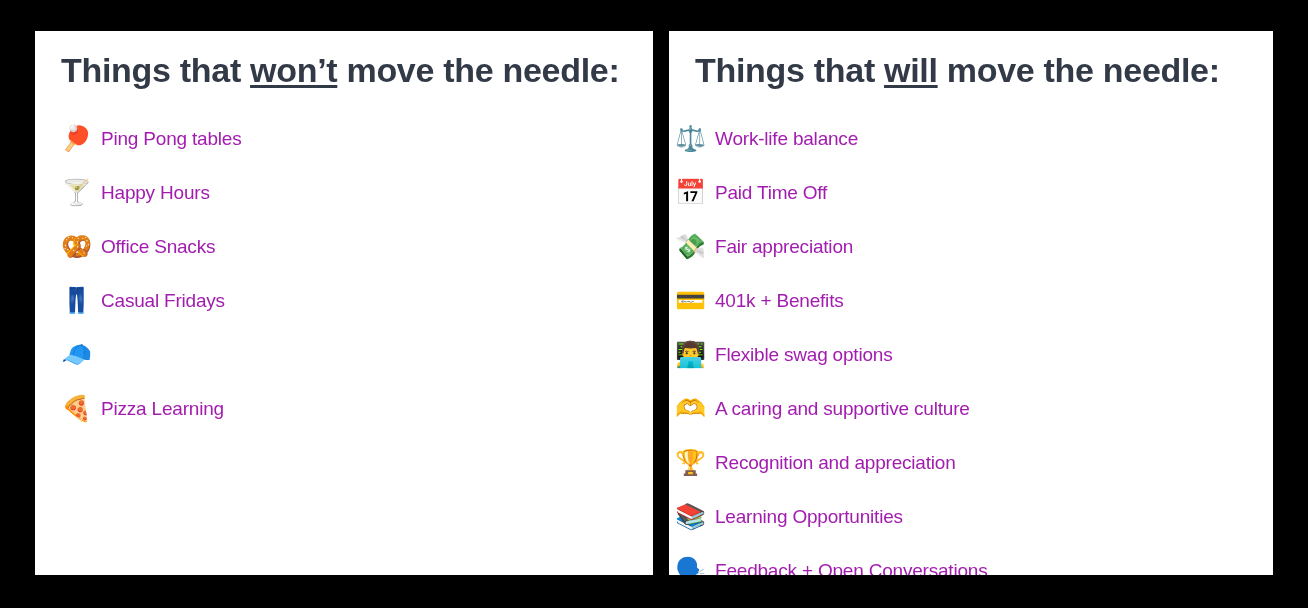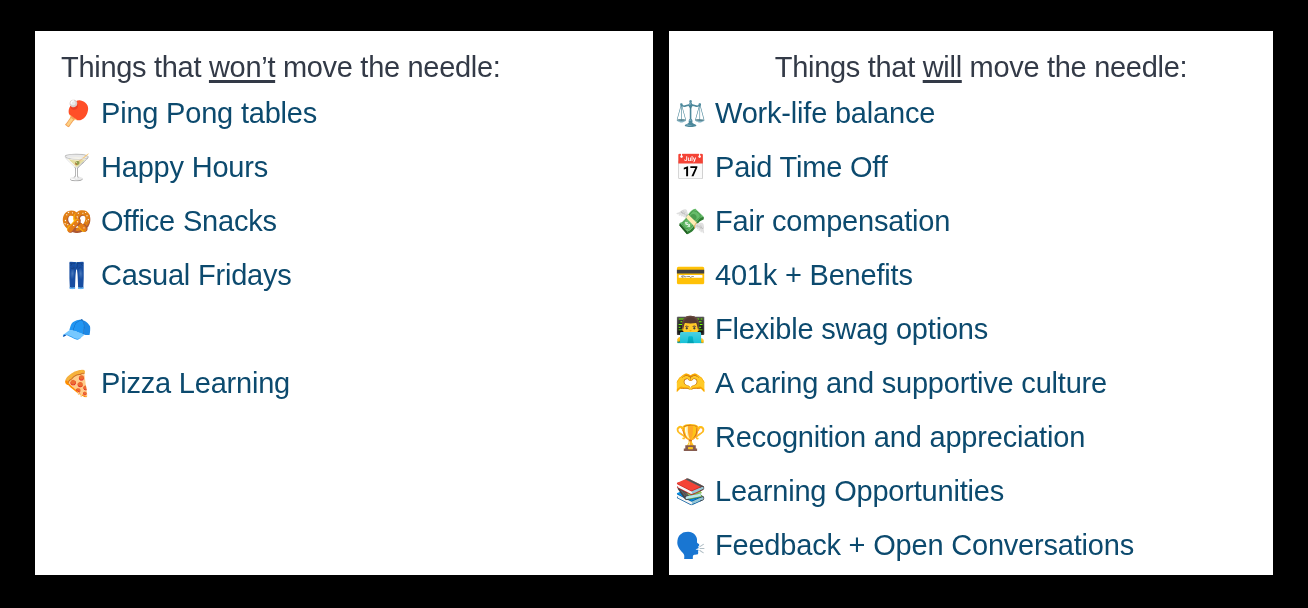--- a/index.html
+++ b/index.html
@@ -43,30 +43,30 @@
     background: #ffffff;
     box-sizing: border-box;
     padding: 22px 0 0 0;
     overflow: hidden;
     position: relative;
   }
   .panel-left  { width: 618px; }
   .panel-right { width: 604px; }
 
   .panel-heading {
-    font-size: 29px;
-    font-weight: normal;
+    font-size: 34px;
+    font-weight: bold;
     color: #333a47;
     letter-spacing: -0.3px;
     white-space: nowrap;
     line-height: 1;
-    margin: 0 0 4px 0;
+    margin: 0 0 24px 0;
   }
   .panel-left  .panel-heading { padding-left: 26px; }
-  .panel-right .panel-heading { padding-left: 20px; text-align: center; }
+  .panel-right .panel-heading { padding-left: 26px; }
 
   .panel-heading .u {
     text-decoration: underline;
     text-underline-offset: 3px;
     text-decoration-thickness: 3px;
   }
 
   .item-list {
     list-style: none;
     margin: 0;
@@ -86,22 +86,22 @@
   .item-emoji {
     font-size: 25px;
     line-height: 1;
     width: 40px;
     flex: 0 0 40px;
     text-align: left;
     font-family: "DejaVu Sans", sans-serif;
   }
 
   .item-label {
-    font-size: 29px;
-    color: #0c4a6e;
+    font-size: 19px;
+    color: #a21caf;
     letter-spacing: -0.2px;
     line-height: 1;
   }
 </style>
 </head>
 <body>
 
 <div id="stage">
   <div id="frame">
 
@@ -144,21 +144,21 @@
         <li class="list-item">
           <span class="item-emoji">⚖️</span>
           <span class="item-label">Work-life balance</span>
         </li>
         <li class="list-item">
           <span class="item-emoji">📅</span>
           <span class="item-label">Paid Time Off</span>
         </li>
         <li class="list-item">
           <span class="item-emoji">💸</span>
-          <span class="item-label">Fair compensation</span>
+          <span class="item-label">Fair appreciation</span>
         </li>
         <li class="list-item">
           <span class="item-emoji">💳</span>
           <span class="item-label">401k + Benefits</span>
         </li>
         <li class="list-item">
           <span class="item-emoji">👨‍💻</span>
           <span class="item-label">Flexible swag options</span>
         </li>
         <li class="list-item">

